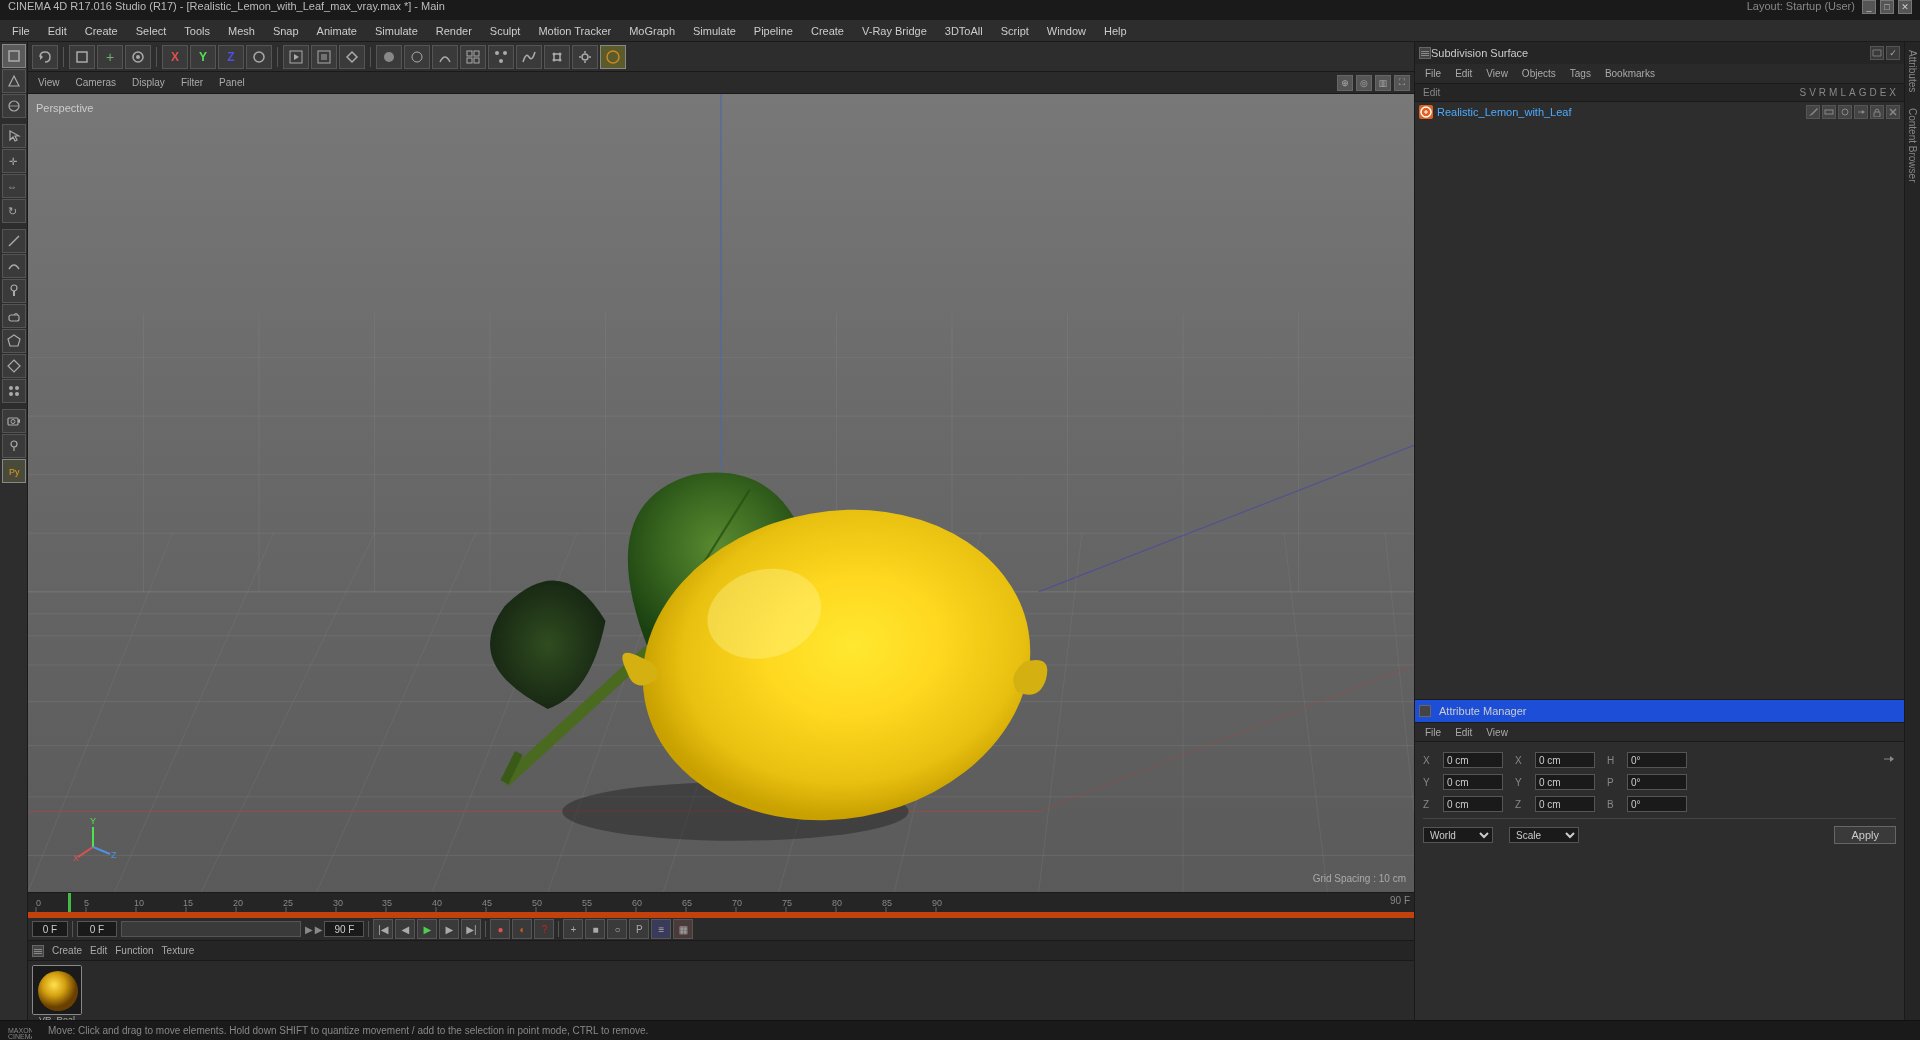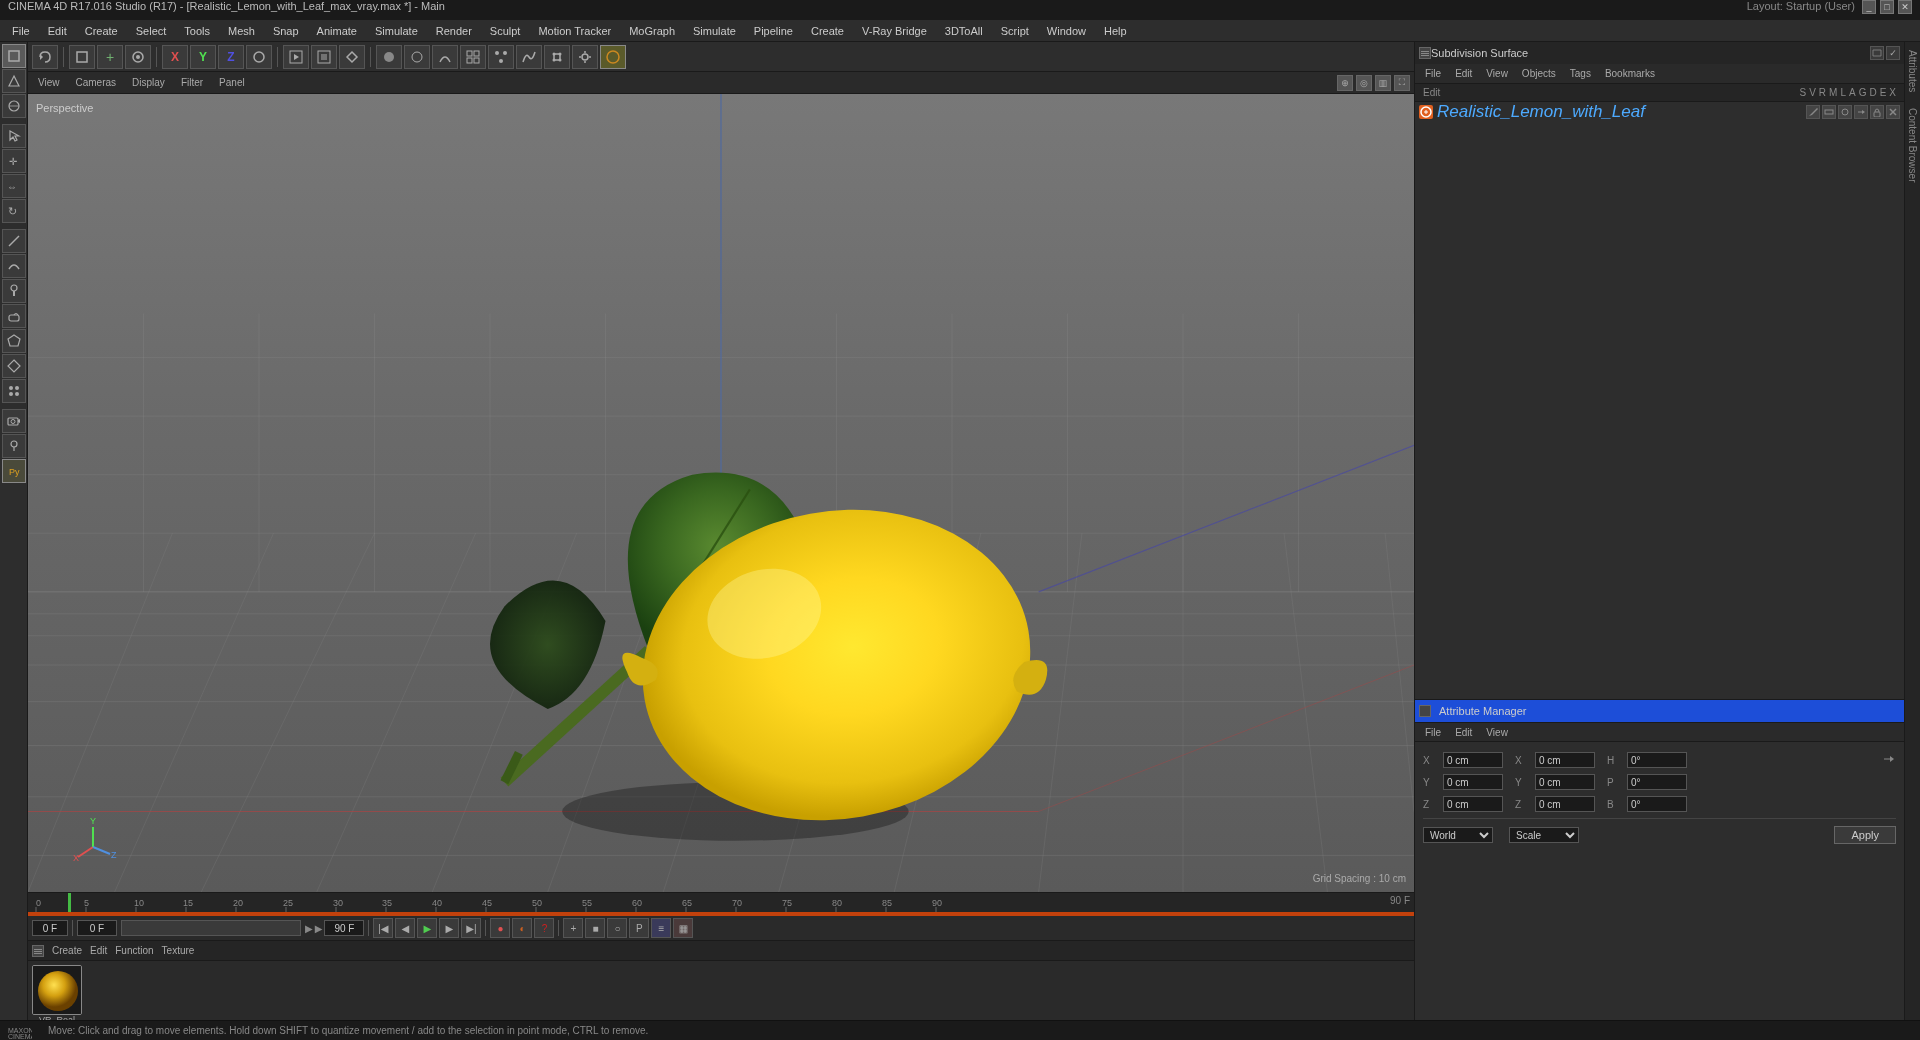--- a/index.html
+++ b/index.html
@@ -859,21 +859,21 @@
             <line x1="808" y1="14" x2="808" y2="20" stroke="#666" stroke-width="1"></line>
             <text x="854" y="13">85</text>
             <line x1="858" y1="14" x2="858" y2="20" stroke="#666" stroke-width="1"></line>
             <text x="904" y="13">90</text>
             <line x1="908" y1="14" x2="908" y2="20" stroke="#666" stroke-width="1"></line>
           </g>
         </svg>
         <div style="position:absolute; right:4px; top:2px; font-size:10px; color:#888;">90 F</div>
       </div>
 
-      <div id="timeline-controls" style="height:28px; background:#2a2a2a; display:flex; align-items:center; padding:0 4px; gap:2px; border-top:4px solid #c2410c;">
+      <div id="timeline-controls" style="height:28px; background:#2a2a2a; display:flex; align-items:center; padding:0 4px; gap:2px; border-top:6px solid #c2410c;">
 
         <div style="background:#1a1a1a; border:1px solid #555; width:36px; height:16px; display:flex; align-items:center; justify-content:center; font-size:10px; color:#ccc;">
           <span>0 F</span>
         </div>
         <div style="width:1px; height:16px; background:#555; margin:0 2px;"></div>
 
         <input type="text" class="tc-input" value="0 F" style="width: 40px; height: 16px; background: rgb(26, 26, 26); border: 1px solid rgb(85, 85, 85); color: rgb(204, 204, 204); font-size: 10px; text-align: center; outline: none;">
         <div style="width:180px; height:16px; background:#3a3a3a; border:1px solid #555; position:relative; margin:0 2px;">
           <div style="width:0px; height:100%; background:#555;"></div>
         </div>
@@ -993,21 +993,21 @@
 
       <div id="om-content" style="flex:1; background:#2d2d2d; overflow-y:auto;">
         <div class="om-row">
           <div style="width:14px; height:14px; background:#e06020; border-radius:2px; display:flex; align-items:center; justify-content:center; font-size:8px;">
             <svg width="12" height="12" viewBox="0 0 12 12">
                 <circle cx="6" cy="6" r="5" fill="none" stroke="#fff" stroke-width="1.5"></circle>
                 <line x1="4" y1="6" x2="8" y2="6" stroke="#fff" stroke-width="1"></line>
                 <line x1="6" y1="4" x2="6" y2="8" stroke="#fff" stroke-width="1"></line>
               </svg>
           </div>
-          <span style="font-size:17px; color:#4daaff;font-style:italic;">Realistic_Lemon_with_Leaf</span>
+          <span style="font-size:11px; color:#4daaff;">Realistic_Lemon_with_Leaf</span>
           <div style="margin-left:auto; display:flex; gap:2px; align-items:center;">
             <div style="width:14px; height:14px; background:#444; border:1px solid #555; display:flex; align-items:center; justify-content:center; cursor:pointer; font-size:8px;">
               <svg width="10" height="10" viewBox="0 0 10 10">
                   <path d="M1 9 L3 7 L9 1 L10 2 L4 8 Z" fill="#888"></path>
                 </svg>
             </div>
             <div style="width:14px; height:14px; background:#444; border:1px solid #555; display:flex; align-items:center; justify-content:center; cursor:pointer; font-size:8px;">
               <svg width="10" height="10" viewBox="0 0 10 10">
                   <rect x="1" y="3" width="8" height="4" fill="none" stroke="#888" stroke-width="1"></rect>
                 </svg>

